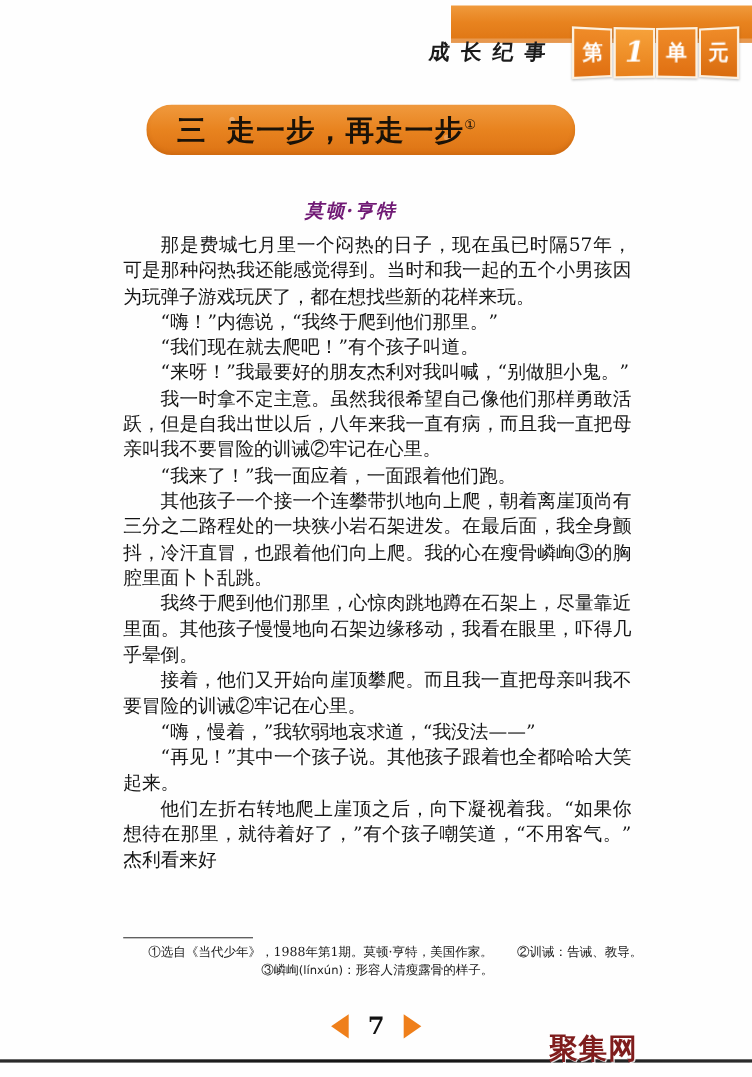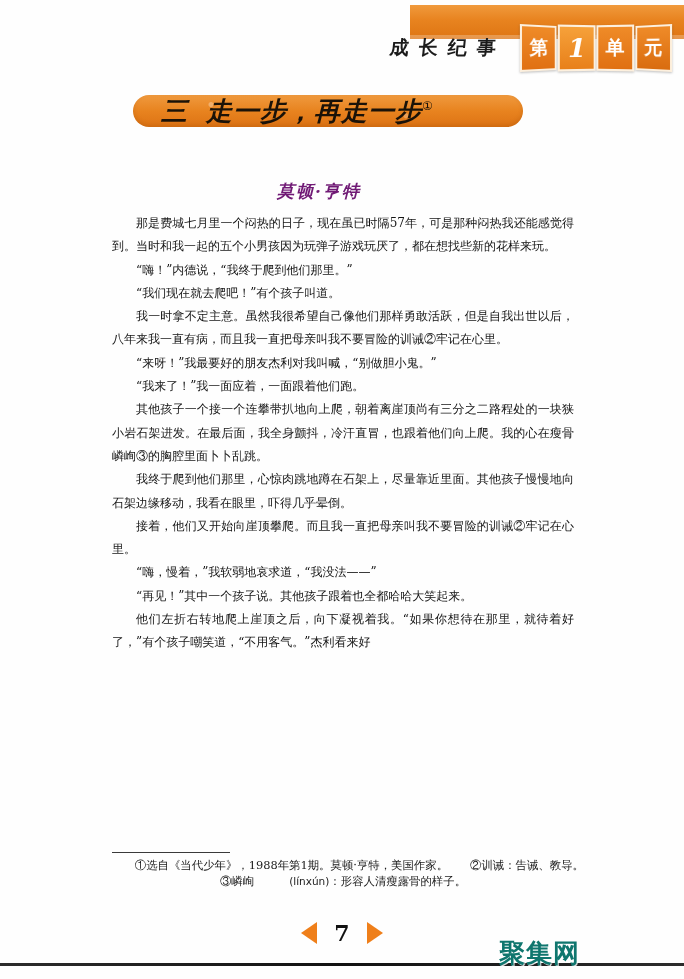--- a/index.html
+++ b/index.html
@@ -87,30 +87,29 @@
     background: linear-gradient(180deg, #ef8b28 0%, #d96c0f 100%);
   }
   .unit-leaf.big { font-size: 26px; font-style: italic; }
 
   
   .title-pill {
     position: absolute;
     left: 133px;
     top: 95px;
     width: 390px;
-    height: 32px;
+    height: 46px;
     border-radius: 24px;
     background:
       radial-gradient(circle at 20% 30%, rgba(255,255,255,0.30) 0 2px, transparent 3px),
       radial-gradient(circle at 70% 65%, rgba(255,255,255,0.25) 0 2px, transparent 3px),
       linear-gradient(180deg, #f09a3e 0%, #e8831f 50%, #dd7314 100%);
     display: flex;
     align-items: center;
     box-shadow: inset 0 -2px 4px rgba(150,70,0,0.25);
-    font-style: italic;
   }
   .title-text {
     font-family: "DejaVu Sans", "Liberation Sans", sans-serif;
     font-weight: 700;
     font-size: 26px;
     color: #1a1208;
     margin-left: 28px;
     letter-spacing: 1px;
     white-space: nowrap;
   }
@@ -134,21 +133,21 @@
     letter-spacing: 2px;
   }
 
   
   .body-text {
     position: absolute;
     left: 112px;
     top: 212px;
     width: 462px;
     font-family: "DejaVu Serif", "Liberation Serif", serif;
-    font-size: 12px;
+    font-size: 17px;
     line-height: 23.3px;
     color: #141414;
     text-align: justify;
     text-justify: inter-character;
   }
   .body-text p {
     margin: 0;
     text-indent: 2em;
     text-align: justify;
   }
@@ -172,21 +171,20 @@
     line-height: 15.5px;
     color: #1a1a1a;
     text-align: center;
   }
   .fn-line { white-space: nowrap; }
   .fn-line.first { text-indent: 2em; }
   .fn-gap { display: inline-block; width: 22px; }
   .fn-pinyin {
     font-family: "DejaVu Sans", "Liberation Sans", sans-serif;
     font-size: 10.5px;
-    padding-left: 35px;
   }
 
   
   .pager {
     position: absolute;
     left: 0;
     top: 920px;
     width: 684px;
     display: flex;
     align-items: center;
@@ -218,21 +216,21 @@
   }
 
   
   .watermark {
     position: absolute;
     left: 499px;
     top: 936px;
     font-family: "DejaVu Sans", "Liberation Sans", sans-serif;
     font-size: 26px;
     font-weight: 700;
-    color: #0f766e;
+    color: #7f1d1d;
     letter-spacing: 1px;
     text-shadow: 1px 1px 0 rgba(255,255,255,0.85);
   }
 </style>
 </head>
 <body>
 
 <div id="page">
 
   <div class="unit-banner"></div>
@@ -251,22 +249,22 @@
       <span class="title-num">三</span><span>走一步，再走一步</span><span class="sup">①</span>
     </div>
   </div>
 
   <div class="author">莫顿·亨特</div>
 
   <div class="body-text">
     <p>那是费城七月里一个闷热的日子，现在虽已时隔57年，可是那种闷热我还能感觉得到。当时和我一起的五个小男孩因为玩弹子游戏玩厌了，都在想找些新的花样来玩。</p>
     <p>“嗨！”内德说，“我终于爬到他们那里。”</p>
     <p>“我们现在就去爬吧！”有个孩子叫道。</p>
+    <p>“来呀！”我最要好的朋友杰利对我叫喊，“别做胆小鬼。”</p>
     <p>我一时拿不定主意。虽然我很希望自己像他们那样勇敢活跃，但是自我出世以后，八年来我一直有病，而且我一直把母亲叫我不要冒险的训诫②牢记在心里。</p>
-    <p>“来呀！”我最要好的朋友杰利对我叫喊，“别做胆小鬼。”</p>
     <p>“我来了！”我一面应着，一面跟着他们跑。</p>
     <p>其他孩子一个接一个连攀带扒地向上爬，朝着离崖顶尚有三分之二路程处的一块狭小岩石架进发。在最后面，我全身颤抖，冷汗直冒，也跟着他们向上爬。我的心在瘦骨嶙峋③的胸腔里面卜卜乱跳。</p>
     <p>我终于爬到他们那里，心惊肉跳地蹲在石架上，尽量靠近里面。其他孩子慢慢地向石架边缘移动，我看在眼里，吓得几乎晕倒。</p>
     <p>接着，他们又开始向崖顶攀爬。而且我一直把母亲叫我不要冒险的训诫②牢记在心里。</p>
     <p>“嗨，慢着，”我软弱地哀求道，“我没法——”</p>
     <p>“再见！”其中一个孩子说。其他孩子跟着也全都哈哈大笑起来。</p>
     <p>他们左折右转地爬上崖顶之后，向下凝视着我。“如果你想待在那里，就待着好了，”有个孩子嘲笑道，“不用客气。”杰利看来好</p>
   </div>
 
   <div class="fn-rule"></div>

